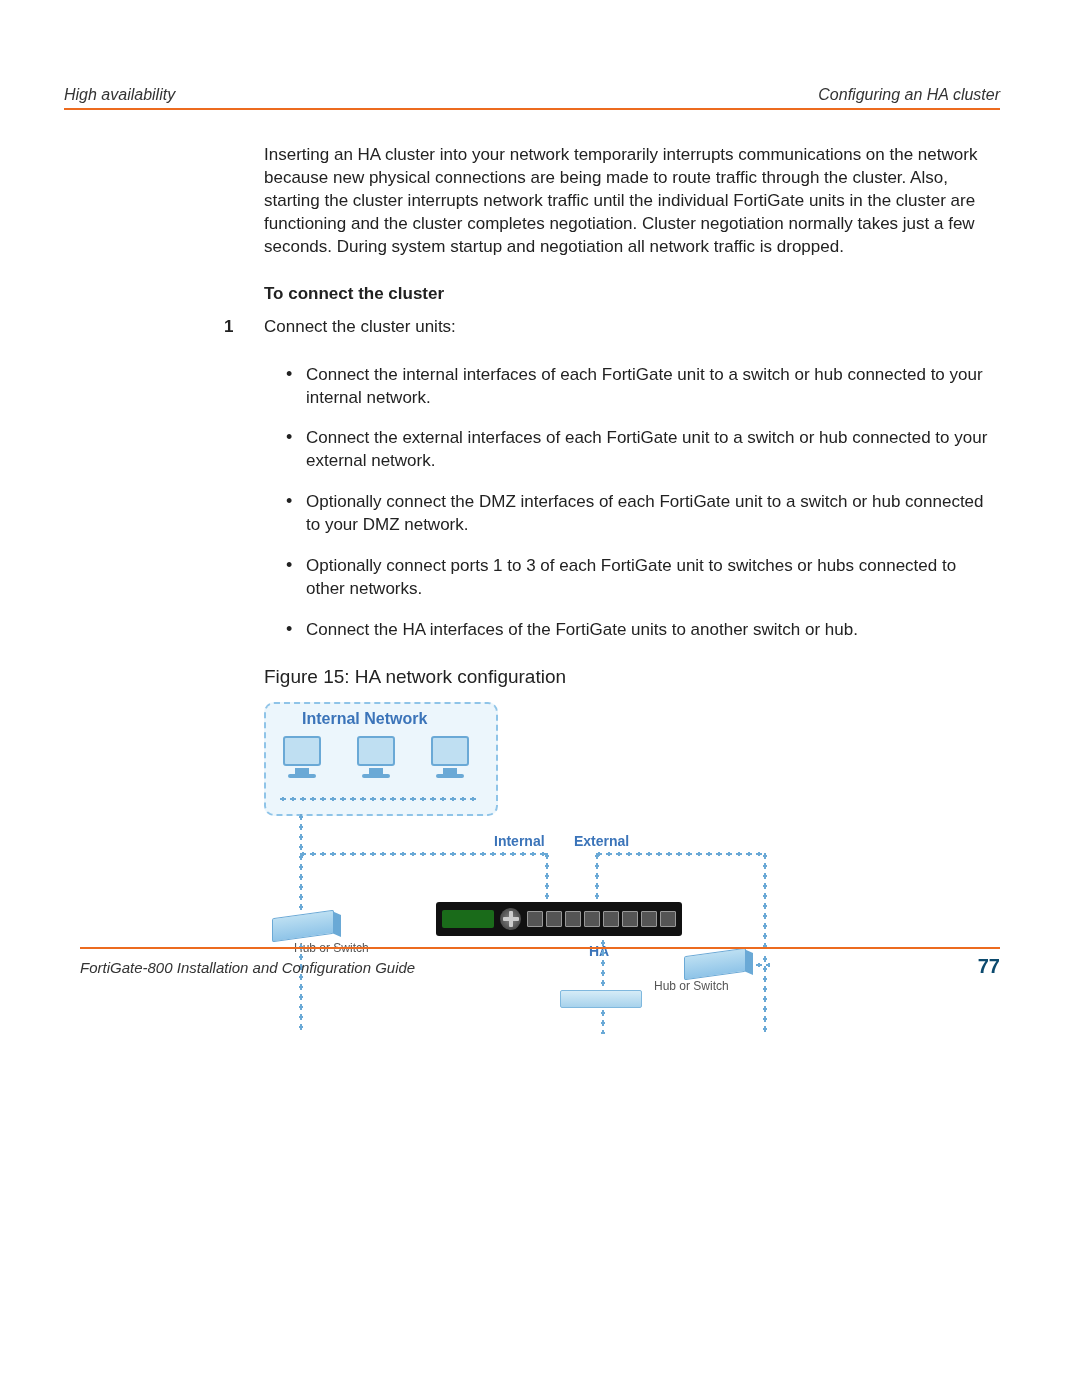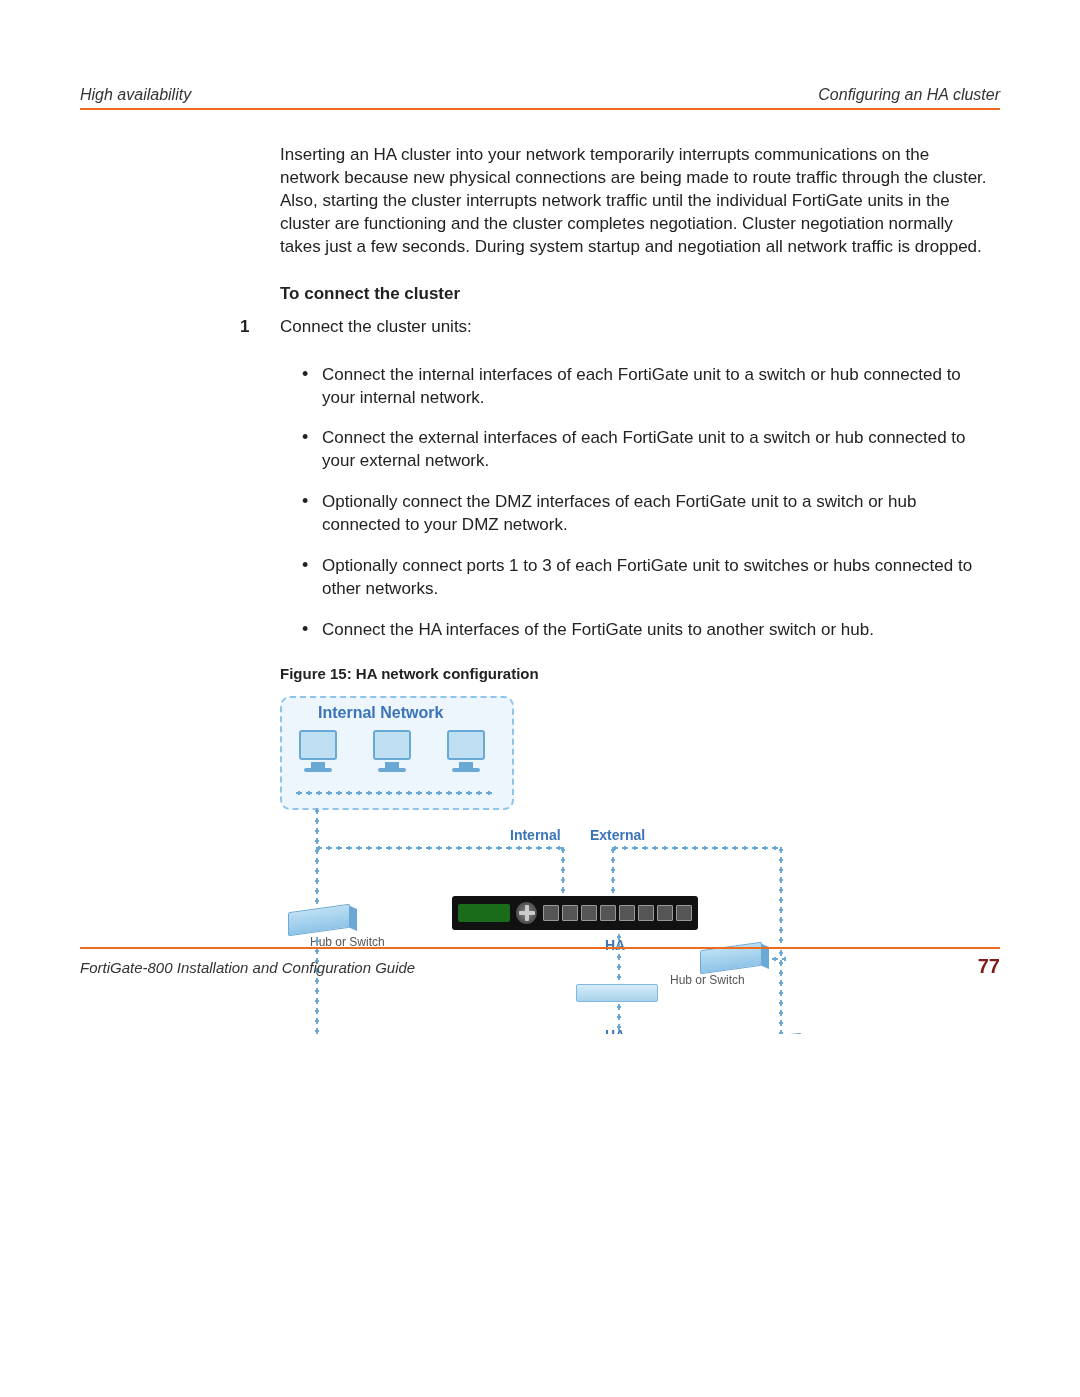--- a/index.html
+++ b/index.html
@@ -7,21 +7,21 @@
     padding: 0;
     background: #fff;
     font-family: Arial, Helvetica, sans-serif;
     color: #222;
   }
   .page {
     width: 1080px;
     height: 1034px;
     position: relative;
     box-sizing: border-box;
-    padding: 86px 80px 60px 80px;
+    padding: 86px 80px 60px 64px;
   }
   .header-row {
     display: flex;
     justify-content: space-between;
     font-style: italic;
     font-size: 16px;
     color: #333;
     padding-bottom: 4px;
     border-bottom: 2px solid #ec6b1f;
   }
@@ -63,22 +63,22 @@
   }
   ul.bullets li::before {
     content: "•";
     position: absolute;
     left: 0;
     top: 0;
     font-size: 18px;
     line-height: 1.2;
   }
   .fig-caption {
-    font-weight: bold;
-    font-size: 15px;
+    font-weight: normal;
+    font-size: 19px;
     margin: 22px 0 12px 0;
   }
   
   .diagram {
     position: relative;
     width: 560px;
     height: 530px;
     margin-left: 0;
   }
   .dlabel {
@@ -201,21 +201,21 @@
     border-top: 2px solid #ec6b1f;
     margin-bottom: 6px;
   }
   .footer-row {
     display: flex; justify-content: space-between; align-items: baseline;
   }
   .footer-left {
     font-style: italic; font-size: 15px; color: #333;
   }
   .footer-right {
-    color: #7f1d1d; font-weight: bold; font-size: 20px;
+    color: #0c4a6e; font-weight: bold; font-size: 20px;
   }
 </style>
 </head>
 <body>
 
 <div class="page">
 
   <div class="header-row">
     <span>High availability</span>
     <span>Configuring an HA cluster</span>

